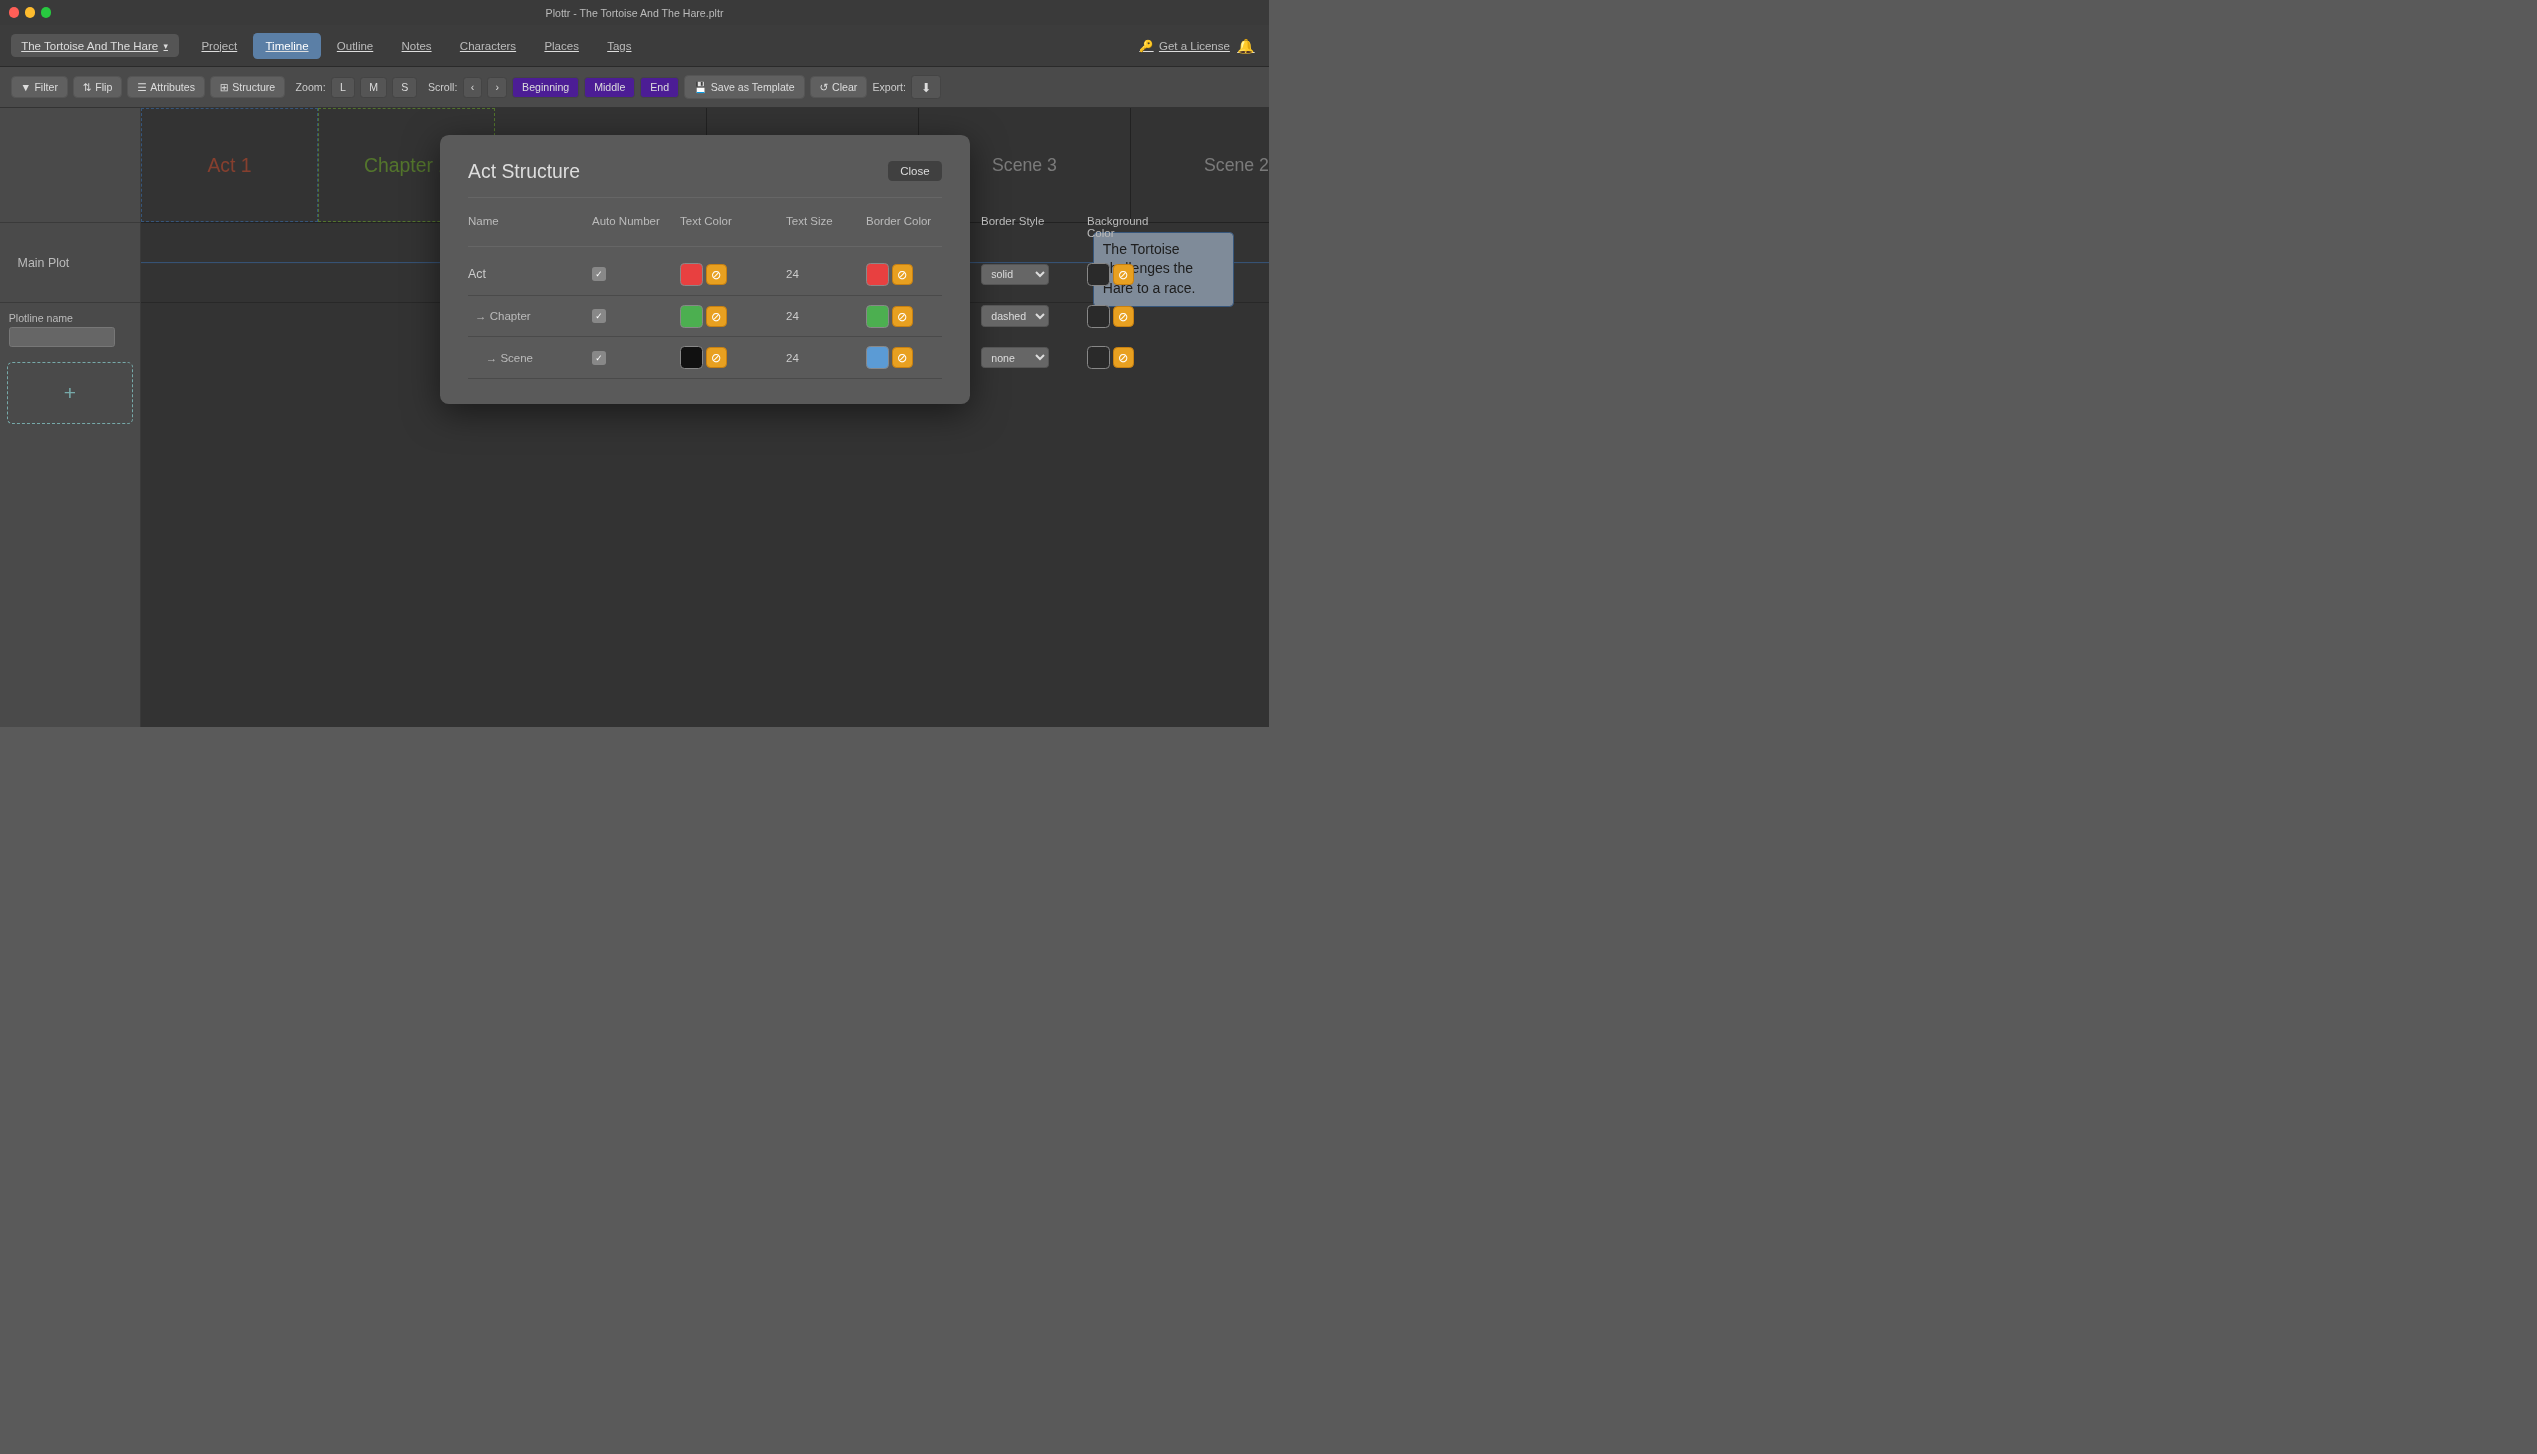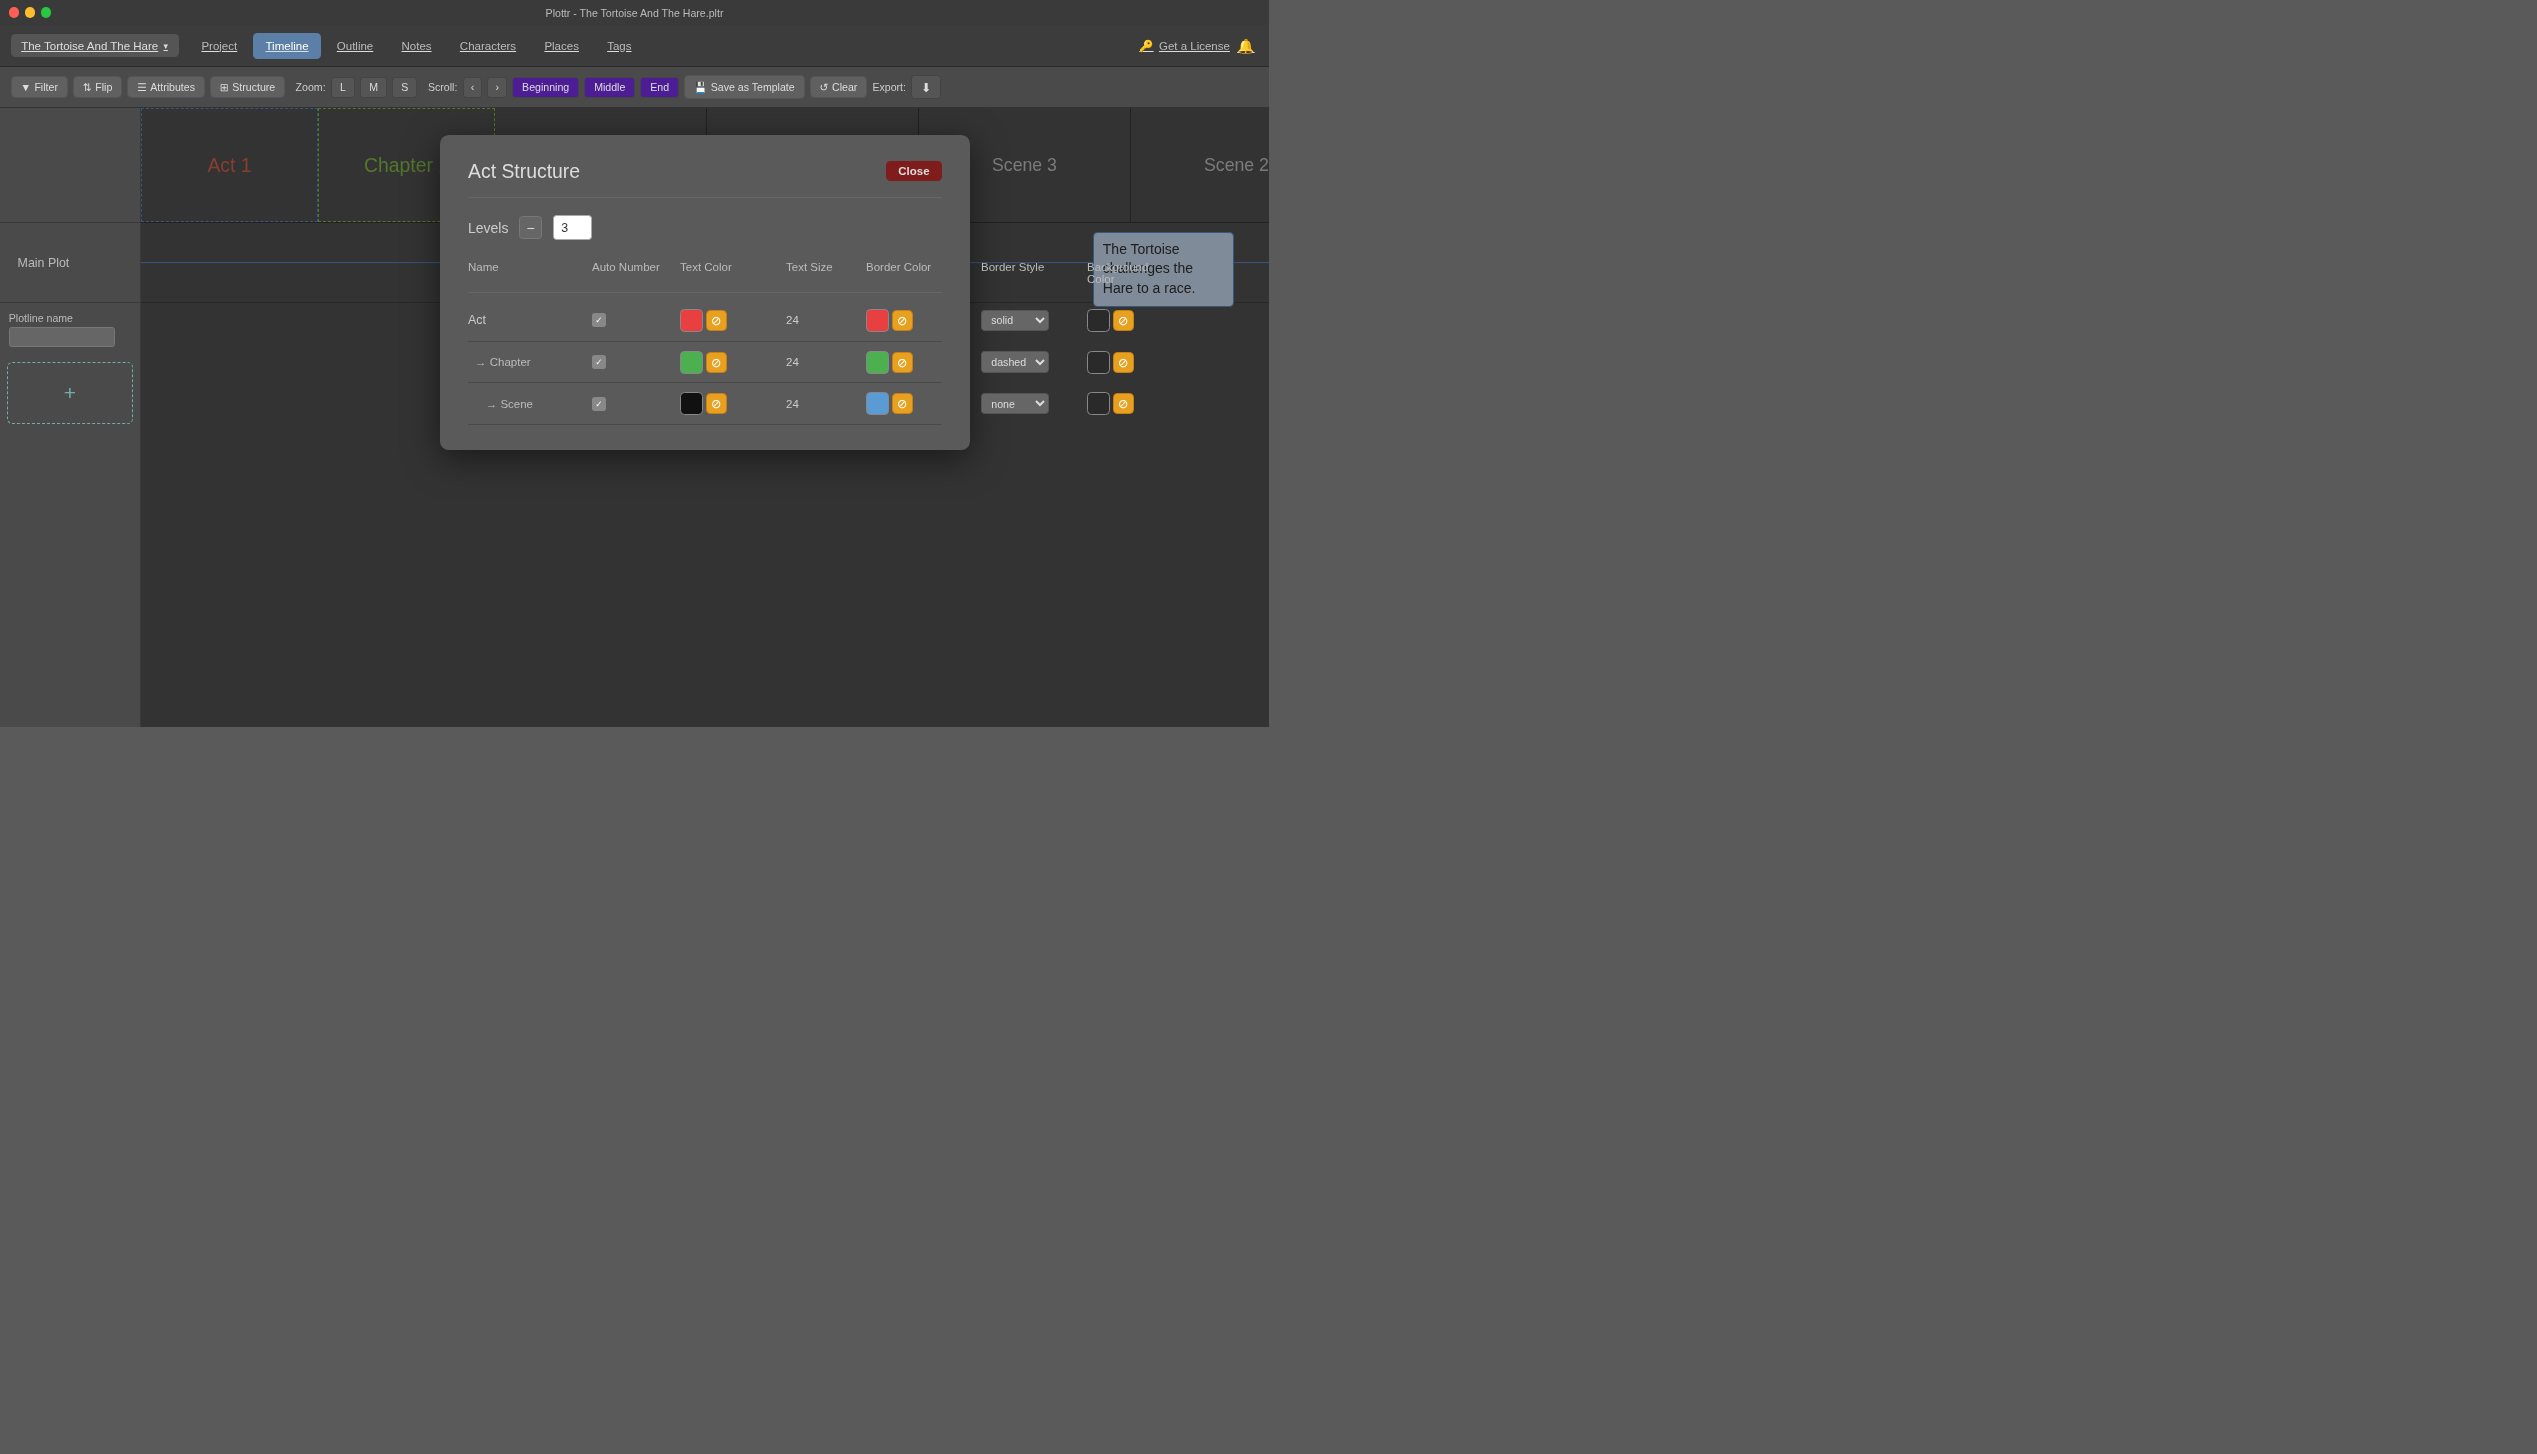--- a/index.html
+++ b/index.html
@@ -338,28 +338,27 @@
       margin-bottom: 17.7px;
       border-bottom: 0.9px solid #666;
       padding-bottom: 14px;
     }
     .modal-title {
       font-size: 19.4px;
       color: #ddd;
       font-weight: 500;
     }
     .modal-close-btn {
-      background: #7f1d1d;
+      background: #404040;
       color: #ddd;
       border: none;
       border-radius: 4.4px;
       padding: 4.4px 12.4px;
       font-size: 11.5px;
       cursor: pointer;
-      font-weight: bold;
     }
     .levels-row {
       display: flex;
       align-items: center;
       gap: 10.6px;
       margin-bottom: 21px;
     }
     .levels-label {
       font-size: 14px;
       color: #ccc;
@@ -617,25 +616,20 @@
     </div>
 
     <div class="modal-overlay">
       <div class="modal">
 
         <div class="modal-header">
           <span class="modal-title">Act Structure</span>
           <button class="modal-close-btn">Close</button>
         </div>
 
-        <div class="levels-row">
-          <span class="levels-label">Levels</span>
-          <button class="levels-minus-btn">−</button>
-          <input class="levels-input" type="number" value="3" style="">
-        </div>
 
         <div class="structure-table">
 
           <div class="table-header">
             <div class="table-header-cell">Name</div>
             <div class="table-header-cell">Auto Number</div>
             <div class="table-header-cell">Text Color</div>
             <div class="table-header-cell">Text Size</div>
             <div class="table-header-cell">Border Color</div>
             <div class="table-header-cell">Border Style</div>

